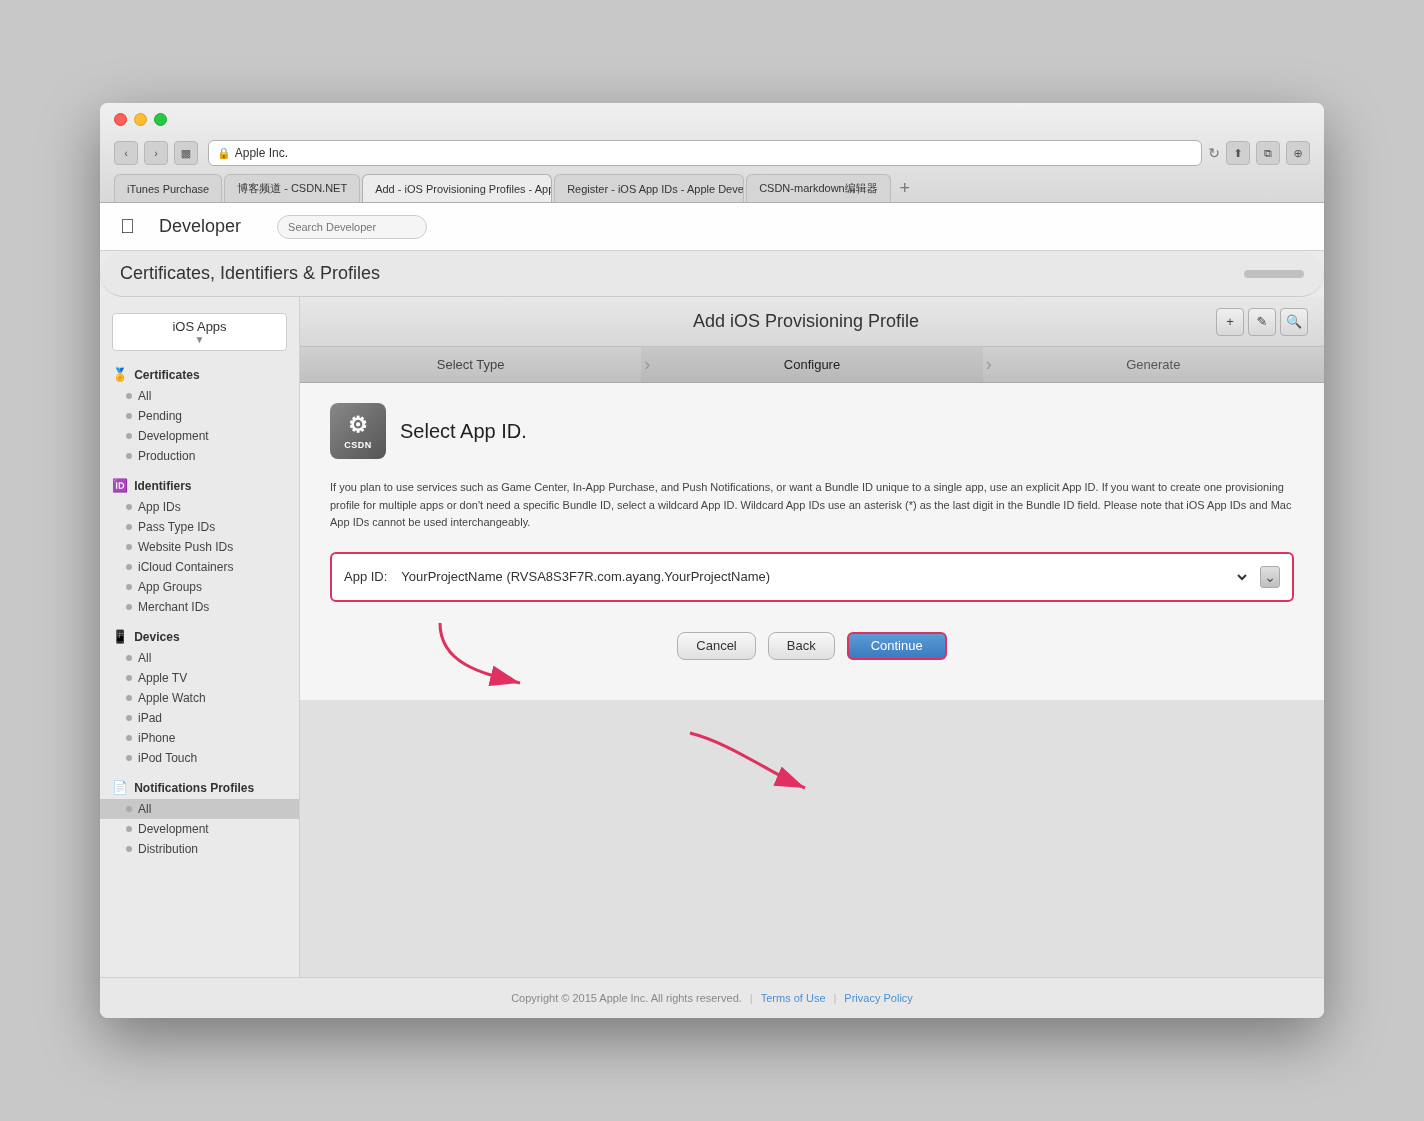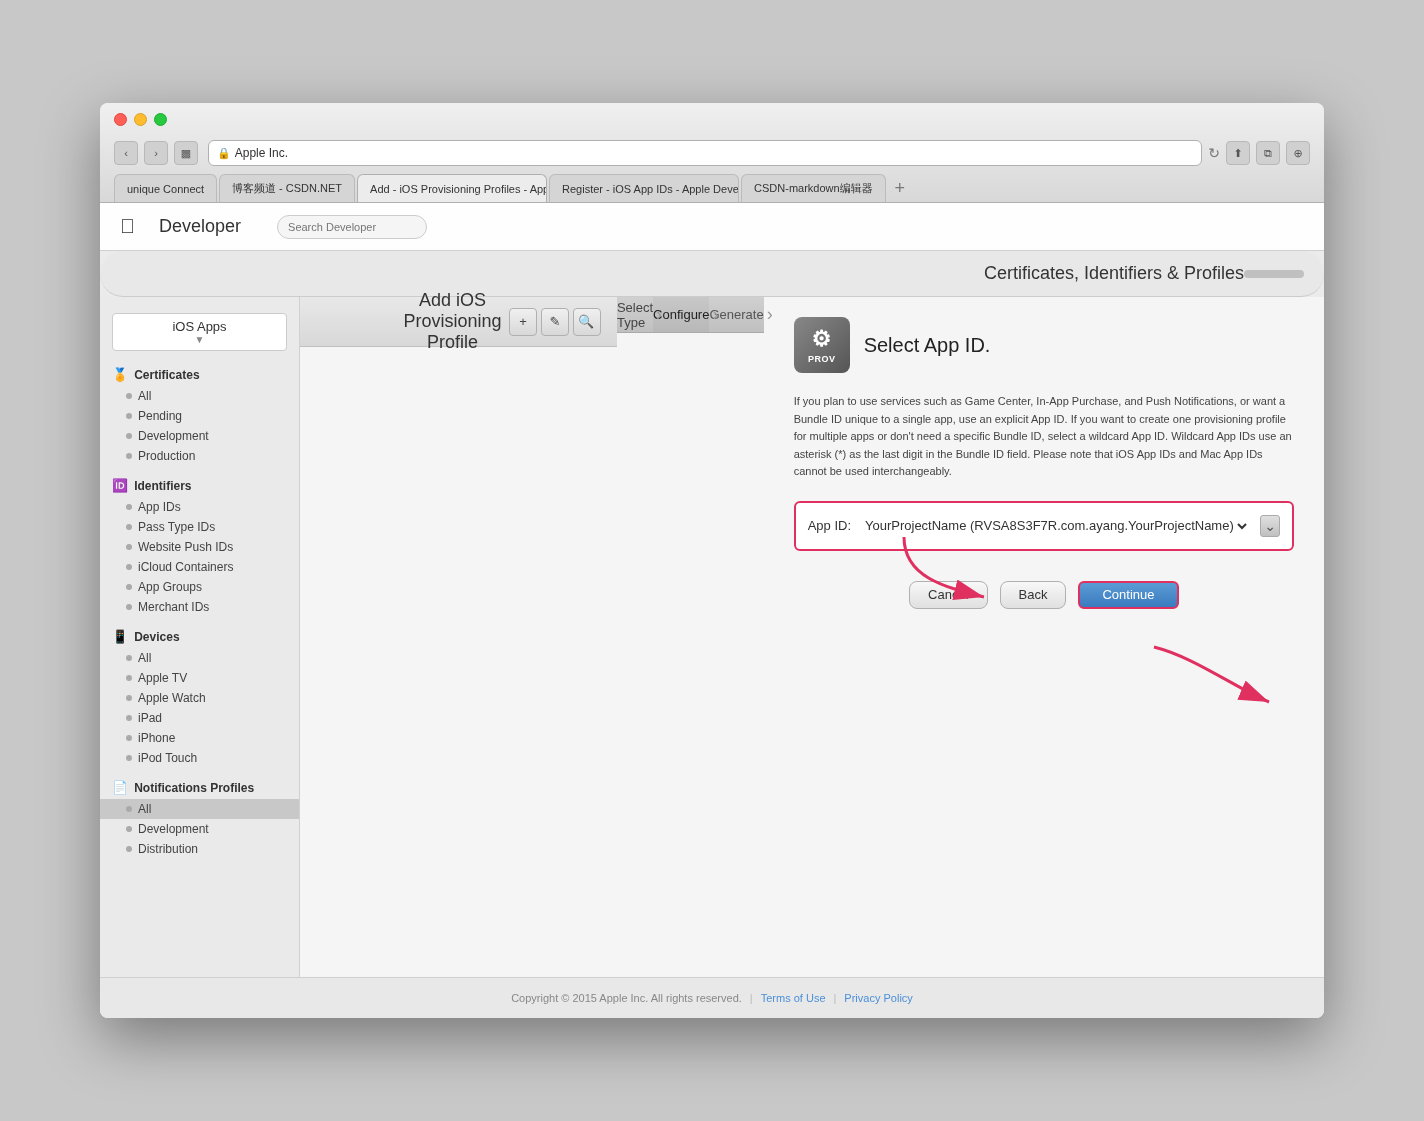--- a/index.html
+++ b/index.html
@@ -202,21 +202,21 @@
       width: 150px;
     }
 
     
     .section-header {
       background: #e8e8e8;
       border-bottom: 1px solid #ccc;
       padding: 12px 20px;
       display: flex;
       align-items: center;
-      justify-content: flex-end;
+      justify-content: space-between;
       border-radius: 23px;
     }
 
     .section-title {
       font-size: 18px;
       font-weight: 300;
       color: #333;
     }
 
     .scroll-indicator {
@@ -301,20 +301,21 @@
       border-radius: 50%;
       background: #aaa;
       flex-shrink: 0;
     }
 
     
     .main-panel {
       flex: 1;
       background: #f5f5f5;
       display: flex;
+      flex-direction: column;
     }
 
     
     .wizard-header {
       background: linear-gradient(to bottom, #e8e8e8, #d8d8d8);
       border-bottom: 1px solid #c0c0c0;
       display: flex;
       align-items: center;
       justify-content: space-between;
       padding: 0 16px;
@@ -573,21 +574,21 @@
         <span>Apple Inc.</span>
       </div>
       <div class="reload-btn">↻</div>
       <div class="nav-btn">⬆</div>
       <div class="nav-btn">⧉</div>
       <div class="nav-btn">⊕</div>
     </div>
 
     <div class="browser-tabs">
       <div class="browser-tab">
-        <span>unique Connect</span>
+        <span>iTunes Purchase</span>
       </div>
       <div class="browser-tab">
         <span>博客频道 - CSDN.NET</span>
       </div>
       <div class="browser-tab active">
         <span>Add - iOS Provisioning Profiles - Appl...</span>
       </div>
       <div class="browser-tab">
         <span>Register - iOS App IDs - Apple Developer</span>
       </div>
@@ -749,21 +750,21 @@
             <span>Generate</span>
             <span class="step-arrow">›</span>
           </div>
         </div>
 
         <div class="content-area" style="position: relative;">
 
           <div class="section-icon-area">
             <div class="prov-icon">
               <span class="prov-icon-gear">⚙</span>
-              <span class="prov-icon-label">PROV</span>
+              <span class="prov-icon-label">CSDN</span>
             </div>
             <span class="content-heading">Select App ID.</span>
           </div>
 
           <p class="description-text">If you plan to use services such as Game Center, In-App Purchase, and Push Notifications, or want a Bundle ID unique to a single app, use an explicit App ID. If you want to create one provisioning profile for multiple apps or don't need a specific Bundle ID, select a wildcard App ID. Wildcard App IDs use an asterisk (*) as the last digit in the Bundle ID field. Please note that iOS App IDs and Mac App IDs cannot be used interchangeably.</p>
 
           <svg class="arrow-svg" style="position:absolute; left:60px; top:230px; width:200px; height:80px;">
             <defs>
               <marker id="arrowhead1" markerWidth="10" markerHeight="7" refX="10" refY="3.5" orient="auto">
                 <polygon points="0 0, 10 3.5, 0 7" fill="#e03060"></polygon>

